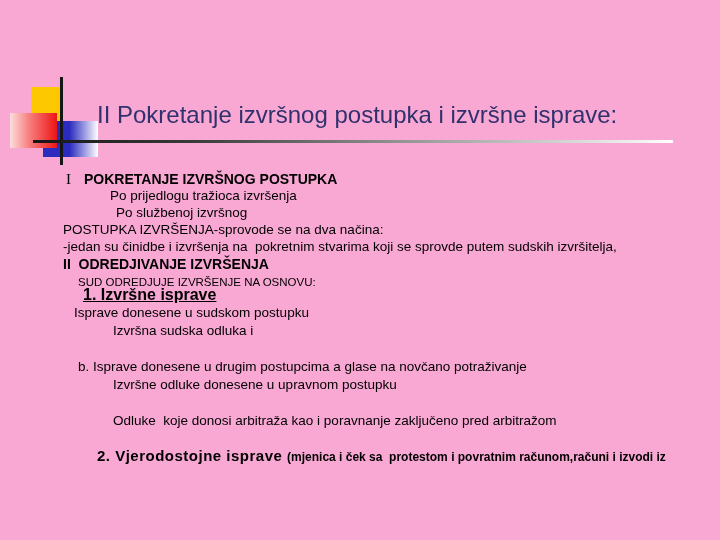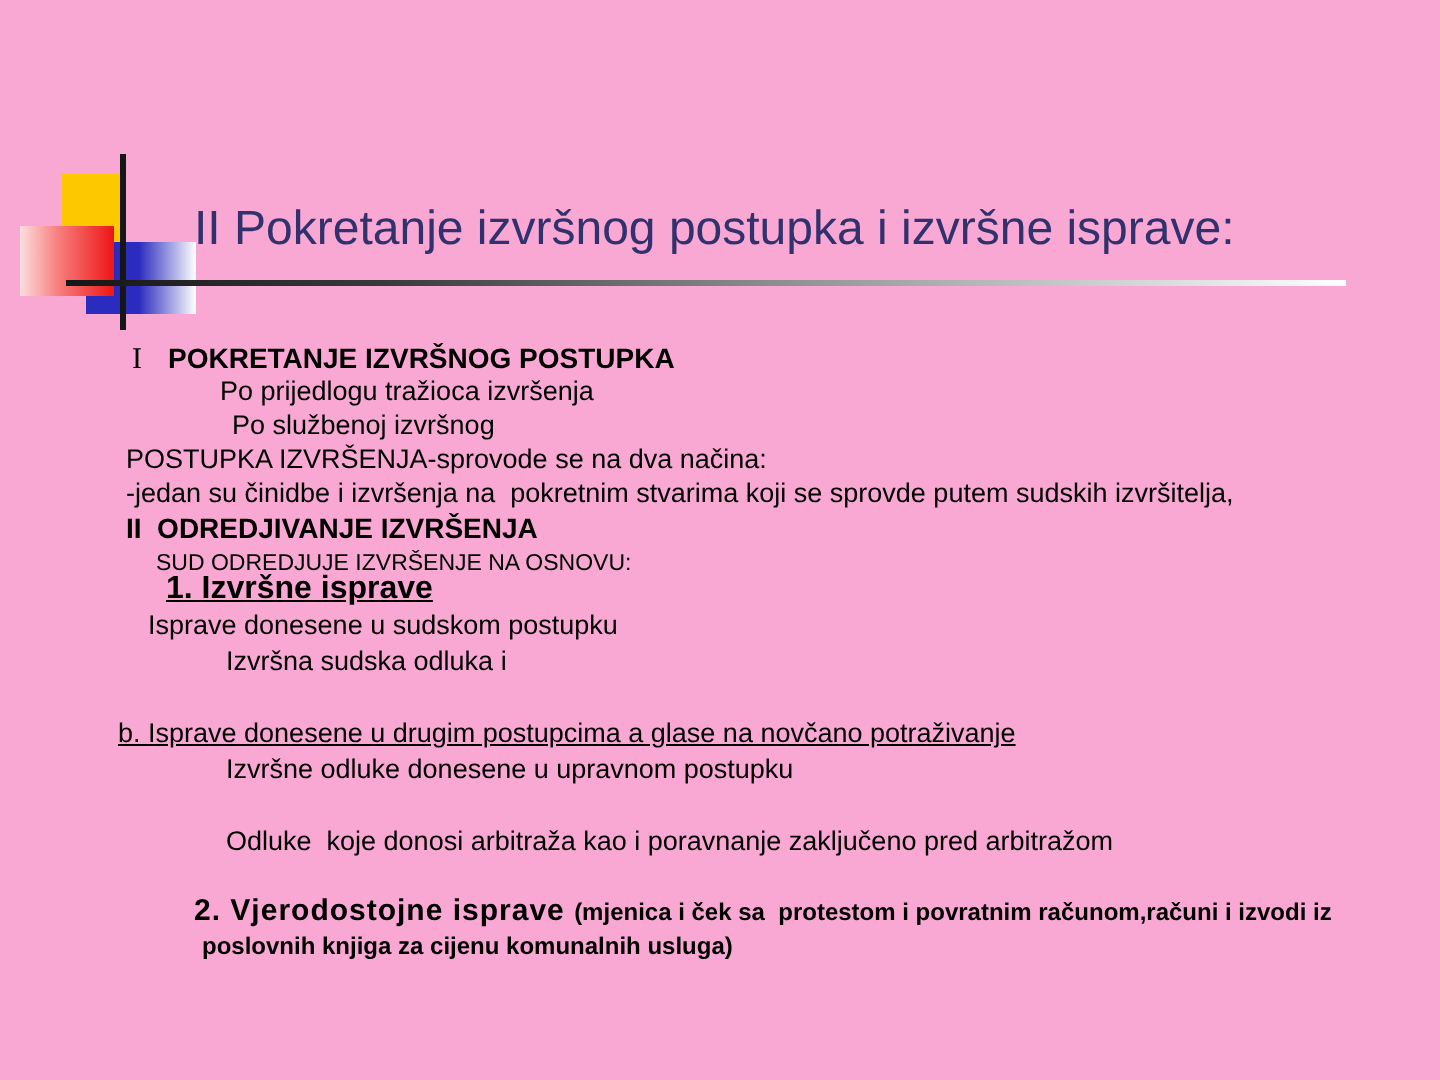--- a/index.html
+++ b/index.html
@@ -41,21 +41,21 @@
   .l2 {left:110px;top:188px;}
   .l3 {left:116px;top:205px;}
   .l4 {left:63px; top:222px;}
   .l5 {left:63px; top:239px;}
   .l6 {left:63px; top:256px;font-size:14px;}
   .l7 {left:78px; top:274px;}
   .l8 {left:83px; top:287px;}
   .l9 {left:74px; top:305px;}
   .l10{left:113px;top:323px;}
   .l11{left:113px;top:341px;}
-  .l12{left:59px; top:359px;text-decoration:underline;}
+  .l12{left:78px; top:359px;}
   .l13{left:113px;top:377px;}
   .l14{left:113px;top:395px;}
   .l15{left:113px;top:413px;}
   .l16{left:97px; top:448px;}
   .l17{left:101px;top:465px;}
 </style>
 </head>
 <body>
 
 <div class="slide">
@@ -79,15 +79,14 @@
   <div class="ln l7 small-caps-line">SUD ODREDJUJE IZVRŠENJE NA OSNOVU:</div>
 
   <div class="ln l8 big-num-head">1. Izvršne isprave</div>
   <div class="ln l9">Isprave donesene u sudskom postupku</div>
   <div class="ln l10">Izvršna sudska odluka i</div>
   <div class="ln l12">b. Isprave donesene u drugim postupcima a glase na novčano potraživanje</div>
   <div class="ln l13">Izvršne odluke donesene u upravnom postupku</div>
   <div class="ln l15">Odluke  koje donosi arbitraža kao i poravnanje zaključeno pred arbitražom</div>
 
   <div class="ln l16"><span class="vj-head">2. Vjerodostojne isprave </span><span class="vj-detail">(mjenica i ček sa  protestom i povratnim računom,računi i izvodi iz</span></div>
-  <div class="ln l17 vj-detail">poslovnih knjiga za cijenu komunalnih usluga)</div>
 
 </div>
 
 </body></html>

